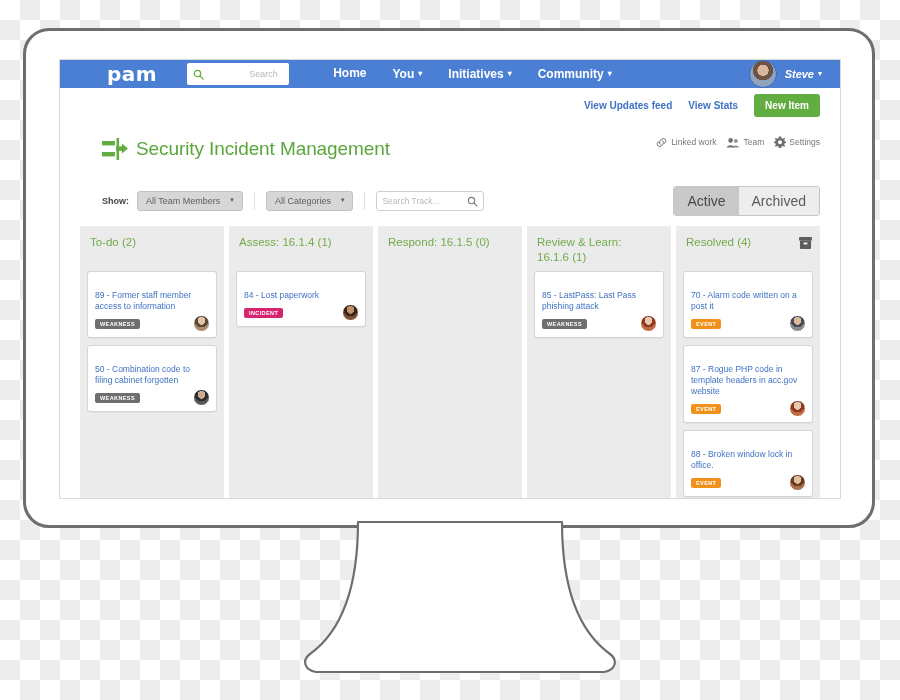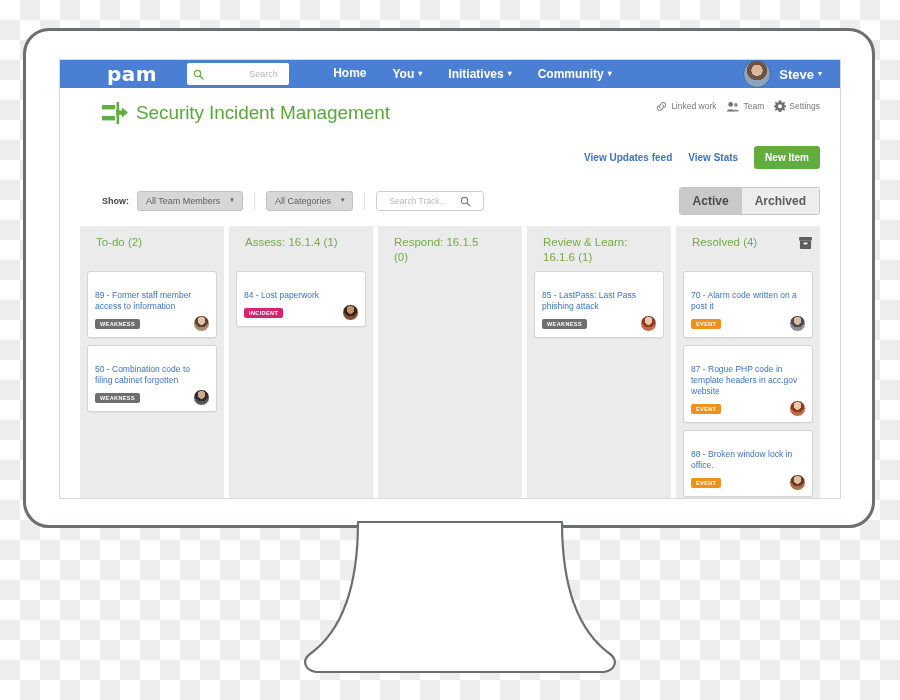--- a/index.html
+++ b/index.html
@@ -128,23 +128,24 @@
   #user-avatar {
     width: 26px; height: 26px;
     border-radius: 50%;
     background: radial-gradient(circle at 50% 36%, #d8b79c 0 26%, #6d5442 27% 47%, #8fa3bd 48% 100%);
     border: 1px solid #3b6cbb;
     overflow: hidden;
     flex: 0 0 auto;
   }
   #user-name {
     color: #ffffff;
-    font-size: 13px;
+    font-size: 11px;
     font-weight: bold;
     margin-left: 8px;
+    font-style: italic;
   }
 
   
   #page-header {
     position: relative;
     padding: 14px 0 0 0;
     height: 38px;
   }
   #track-title-wrap {
     display: flex;
@@ -238,36 +239,36 @@
   .filter-select .caret { color: #5e5e5e; margin-left: 10px; font-size: 7px; }
   .vdiv { width: 1px; height: 18px; background: #e0e0e0; margin: 0 11px; }
   #track-search {
     border: 1px solid #cfcfcf;
     border-radius: 3px;
     background: #ffffff;
     height: 20px;
     width: 108px;
     display: flex;
     align-items: center;
-    padding: 0 12px;
+    padding: 0 5px;
     box-sizing: border-box;
     justify-content: space-between;
   }
   #track-search-placeholder { color: #b9b9b9; font-size: 8.5px; }
   #view-toggle {
     position: absolute;
     right: 20px;
     display: flex;
     border-radius: 3px;
     overflow: hidden;
     border: 1px solid #c6c6c6;
   }
   .toggle-btn {
-    font-size: 12px;
-    font-weight: bold;
+    font-size: 14px;
+    font-weight: normal;
     padding: 6px 13px;
     cursor: pointer;
     color: #5b5b5b;
     background: #ededed;
     white-space: nowrap;
   }
   .toggle-btn.selected { background: #c9c9c9; color: #4a4a4a; }
 
   
   #board {
@@ -278,21 +279,21 @@
   }
   .board-column {
     flex: 1 1 0;
     background: #ebebeb;
     display: flex;
     flex-direction: column;
     min-width: 0;
   }
   .column-header {
     position: relative;
-    padding: 9px 10px 6px 16px;
+    padding: 9px 10px 6px 10px;
     min-height: 30px;
   }
   .column-title {
     color: #72ab48;
     font-size: 11.5px;
     line-height: 15px;
     padding-right: 18px;
   }
   .archive-icon-btn {
     position: absolute;
@@ -397,20 +398,28 @@
         <div class="nav-link">
           <span>Community</span>
           <span class="caret">▾</span>
         </div>
       </div>
 
       <div id="user-menu">
         <div id="user-avatar"></div>
         <span id="user-name">Steve</span>
         <span class="caret" style="color:#ffffff;">▾</span>
+      </div>
+    </div>
+
+    <div id="action-row">
+      <div id="action-links">
+        <span class="action-link">View Updates feed</span>
+        <span class="action-link">View Stats</span>
+        <button id="new-item-button">New Item</button>
       </div>
     </div>
 
     <div id="page-header">
       <div id="track-title-wrap">
         <svg id="track-logo-icon" viewBox="0 0 26 22" xmlns="http://www.w3.org/2000/svg">
           <rect x="0" y="3" width="13" height="4.4" fill="#62ad3f"></rect>
           <rect x="0" y="14" width="13" height="4.4" fill="#62ad3f"></rect>
           <rect x="14.5" y="0" width="2.6" height="22" fill="#62ad3f"></rect>
           <rect x="14" y="8.4" width="7" height="4.4" fill="#62ad3f"></rect>
@@ -439,28 +448,20 @@
         <div class="header-tool">
           <svg width="12" height="12" viewBox="0 0 16 16" xmlns="http://www.w3.org/2000/svg">
             <path d="M8 0.7 L9.6 0.7 L10.1 2.9 L11.8 3.6 L13.6 2.4 L14.8 3.6 L13.6 5.4 L14.3 7.1 L16 7.6 L16 9.2 L14.3 9.7 L13.6 11.4 L14.8 13.2 L13.6 14.4 L11.8 13.2 L10.1 13.9 L9.6 16 L8 16 L6.4 16 L5.9 13.9 L4.2 13.2 L2.4 14.4 L1.2 13.2 L2.4 11.4 L1.7 9.7 L0 9.2 L0 7.6 L1.7 7.1 L2.4 5.4 L1.2 3.6 L2.4 2.4 L4.2 3.6 L5.9 2.9 L6.4 0.7 Z" fill="#707070"></path>
             <circle cx="8" cy="8.4" r="2.6" fill="#ffffff"></circle>
           </svg>
           <span>Settings</span>
         </div>
       </div>
     </div>
 
-    <div id="action-row">
-      <div id="action-links">
-        <span class="action-link">View Updates feed</span>
-        <span class="action-link">View Stats</span>
-        <button id="new-item-button">New Item</button>
-      </div>
-    </div>
-
     <div id="filter-bar">
       <span id="show-label">Show:</span>
 
       <div class="filter-select">
         <span>All Team Members</span>
         <span class="caret">▾</span>
       </div>
 
       <div class="vdiv"></div>
 

